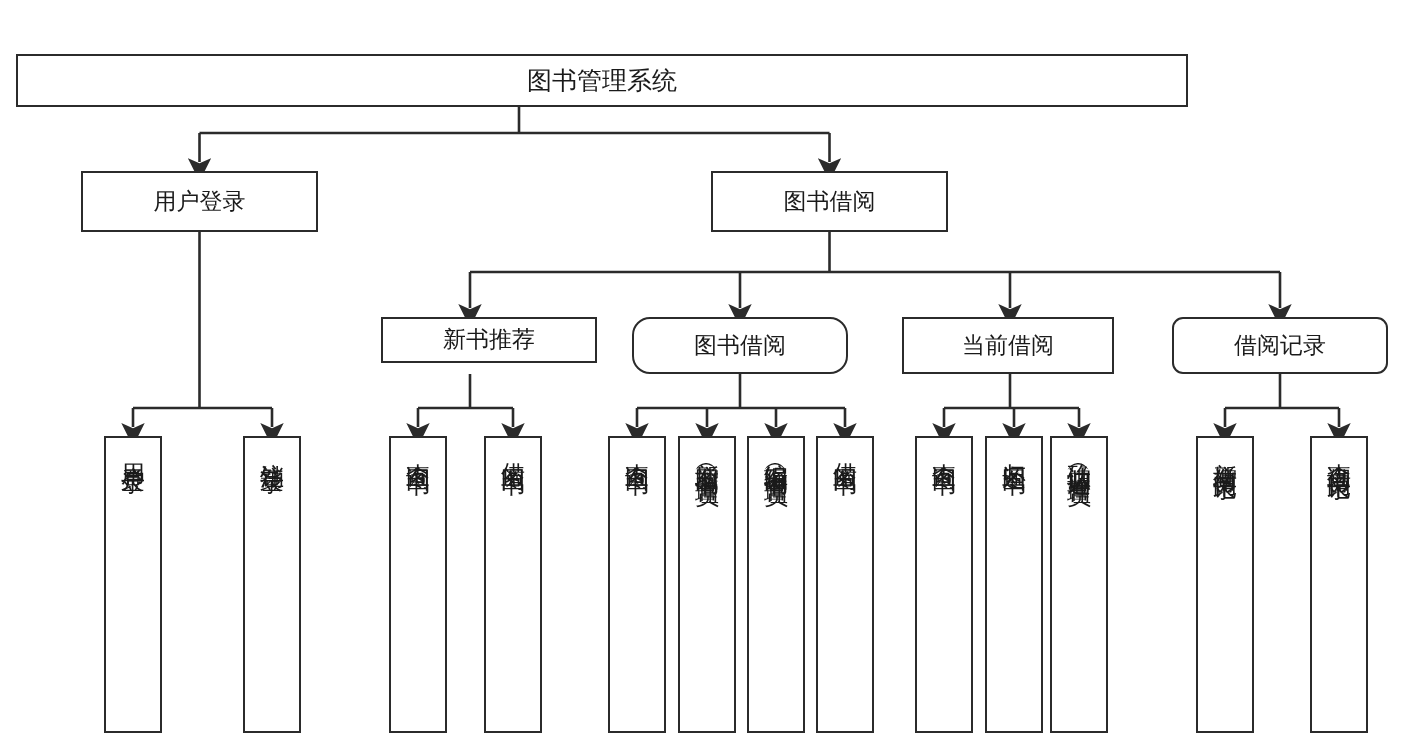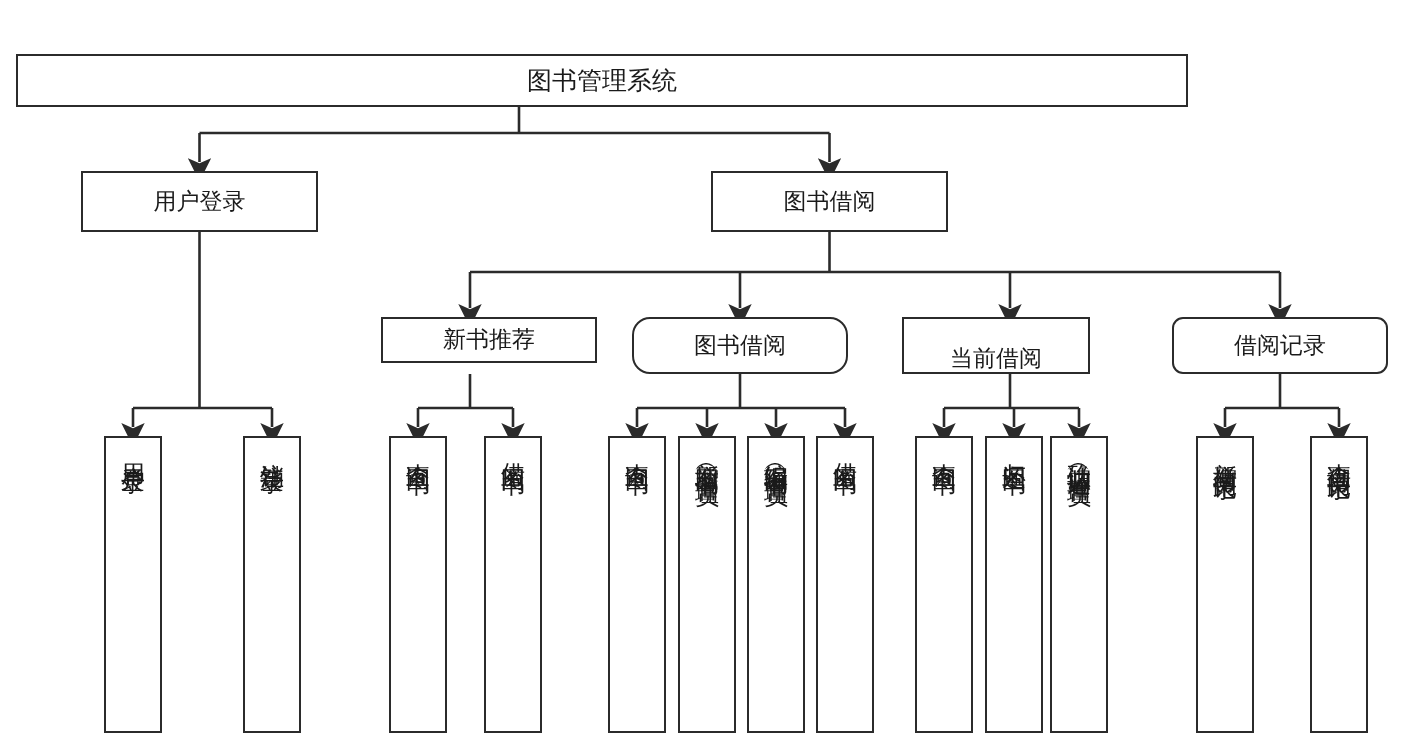--- a/index.html
+++ b/index.html
@@ -127,21 +127,21 @@
       </div>
       <div class="node horiz" style="left: 711px; top: 171px; width: 237px; height: 61px;">
         <span class="node-label">图书借阅</span>
       </div>
       <div class="node horiz" style="left: 381px; top: 317px; width: 216px; height: 46px;">
         <span class="node-label">新书推荐</span>
       </div>
       <div class="node horiz" style="left: 632px; top: 317px; width: 216px; height: 57px; border-radius: 18px;">
         <span class="node-label">图书借阅</span>
       </div>
-      <div class="node horiz" style="left: 902px; top: 317px; width: 188px; height: 57px; align-items: flex-end;">
+      <div class="node horiz" style="left: 902px; top: 317px; width: 212px; height: 57px;">
         <span class="node-label">当前借阅</span>
       </div>
       <div class="node horiz" style="left: 1172px; top: 317px; width: 216px; height: 57px; border-radius: 11px;">
         <span class="node-label">借阅记录</span>
       </div>
       <div class="node vert" style="left: 104px; top: 436px; width: 58px; height: 297px;">
         <span class="node-label">用户登录</span>
       </div>
       <div class="node vert" style="left: 243px; top: 436px; width: 58px; height: 297px;">
         <span class="node-label">注销登录</span>

